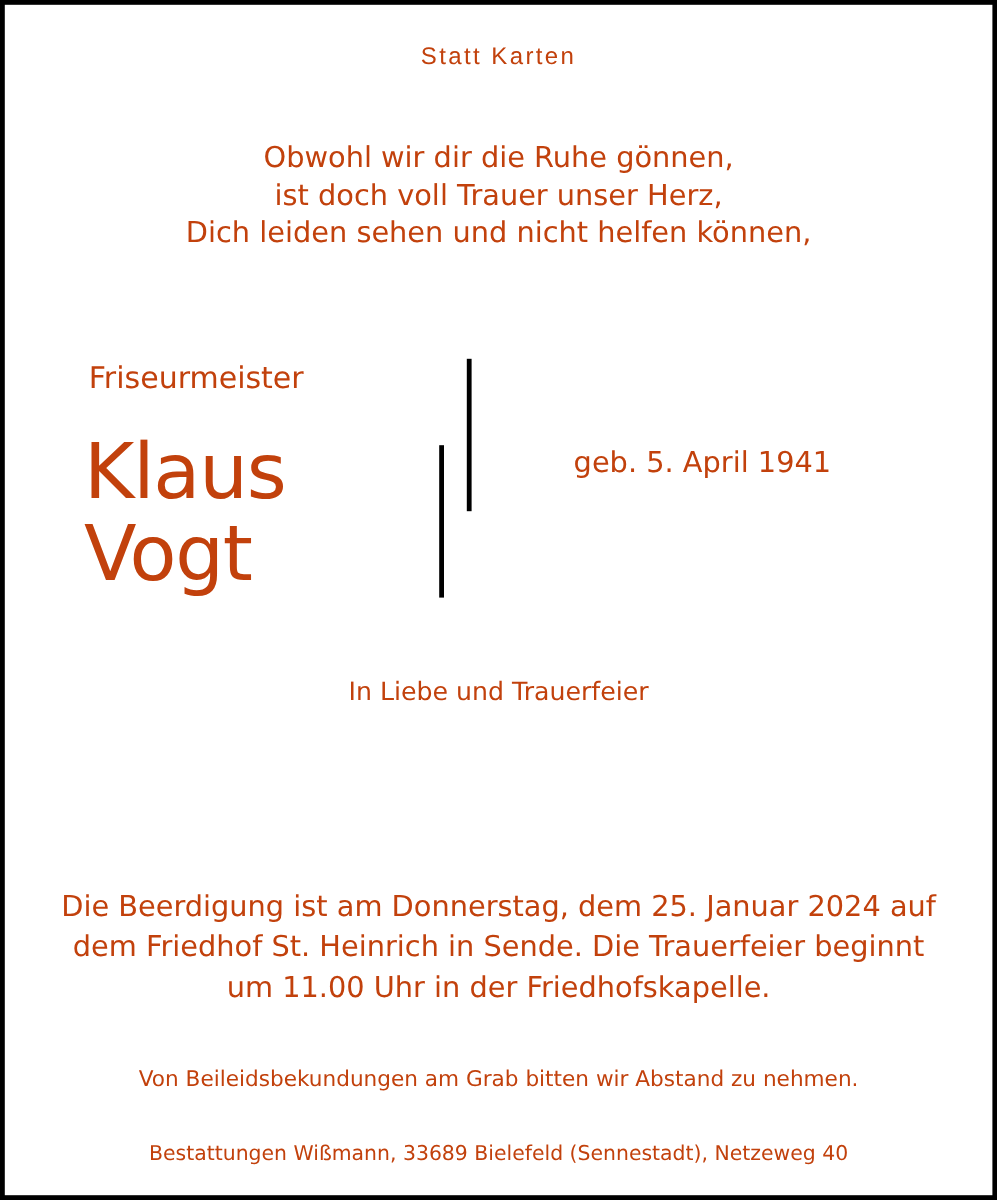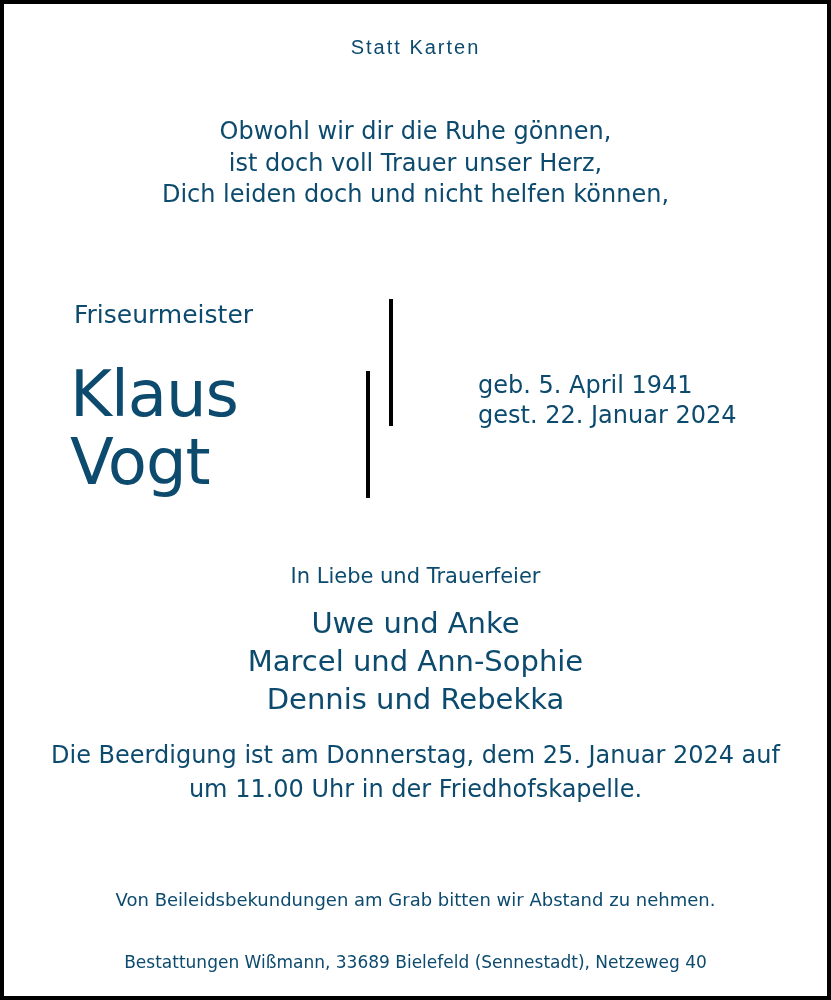--- a/index.html
+++ b/index.html
@@ -1,20 +1,20 @@
 <!DOCTYPE html>
 <html><head>
   <meta charset="utf-8">
   <style>
     html, body { margin: 0; padding: 0; background: #ffffff; }
     body { width: 831px; height: 1000px; position: relative; overflow: hidden; }
     .frame {
       position: absolute; left: 0; top: 0; width: 831px; height: 1000px;
       box-sizing: border-box; border: 4px solid #000; background: #fff;
-      font-family: "DejaVu Sans", sans-serif; color: #0c4a6e;
+      font-family: "DejaVu Sans", sans-serif; color: #c2410c;
     }
     .center { position: absolute; left: 0; width: 100%; text-align: center; }
     .header { top: 32px; font-size: 20px; letter-spacing: 2px; font-family: "Liberation Sans Narrow","Liberation Sans", sans-serif; }
     .poem { top: 112px; font-size: 24px; line-height: 31.5px; }
     .title { position: absolute; left: 70px; top: 296px; font-size: 25px; }
     .name { position: absolute; left: 66px; top: 356px; font-size: 64px; line-height: 68px; letter-spacing: -1px; }
     .line1 { position: absolute; left: 385px; top: 295px; width: 4px; height: 127px; background: #000; }
     .line2 { position: absolute; left: 362px; top: 367px; width: 4px; height: 127px; background: #000; }
     .dates { position: absolute; left: 438px; top: 366px; font-size: 24px; line-height: 30px; margin-left: 36px; }
     .love { top: 560px; font-size: 21px; }
@@ -25,42 +25,37 @@
   </style>
 </head>
 <body>
 
 <div class="frame">
   <div class="center header">Statt Karten</div>
 
   <div class="center poem">
     <div>Obwohl wir dir die Ruhe gönnen,</div>
     <div>ist doch voll Trauer unser Herz,</div>
-    <div>Dich leiden doch und nicht helfen können,</div>
+    <div>Dich leiden sehen und nicht helfen können,</div>
   </div>
 
   <div class="title">Friseurmeister</div>
   <div class="name">
     <div>Klaus</div>
     <div>Vogt</div>
   </div>
   <div class="line1"></div>
   <div class="line2"></div>
   <div class="dates">
     <div>geb. 5. April 1941</div>
-    <div>gest. 22. Januar 2024</div>
   </div>
 
   <div class="center love">In Liebe und Trauerfeier</div>
-  <div class="center family">
-    <div>Uwe und Anke</div>
-    <div>Marcel und Ann-Sophie</div>
-    <div>Dennis und Rebekka</div>
-  </div>
 
   <div class="center funeral">
     <div>Die Beerdigung ist am Donnerstag, dem 25. Januar 2024 auf</div>
+    <div>dem Friedhof St. Heinrich in Sende. Die Trauerfeier beginnt</div>
     <div>um 11.00 Uhr in der Friedhofskapelle.</div>
   </div>
 
   <div class="center notice">Von Beileidsbekundungen am Grab bitten wir Abstand zu nehmen.</div>
   <div class="center undertaker">Bestattungen Wißmann, 33689 Bielefeld (Sennestadt), Netzeweg 40</div>
 </div>
 
 </body></html>

